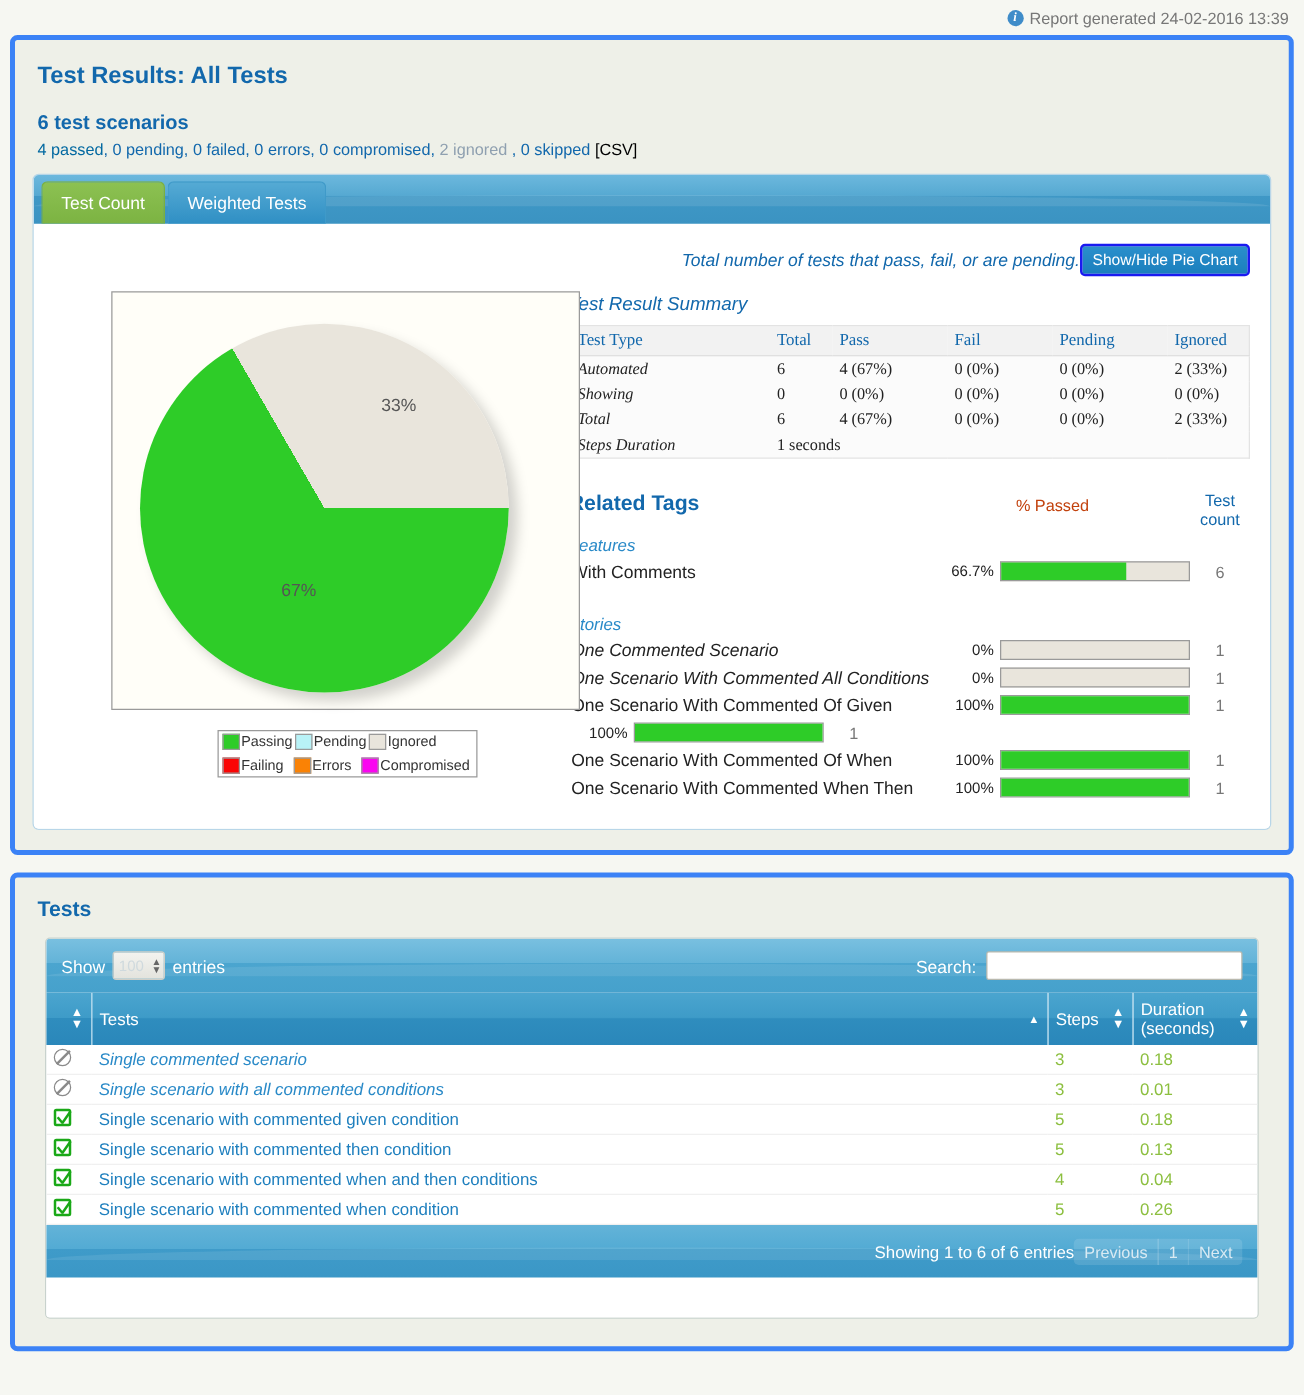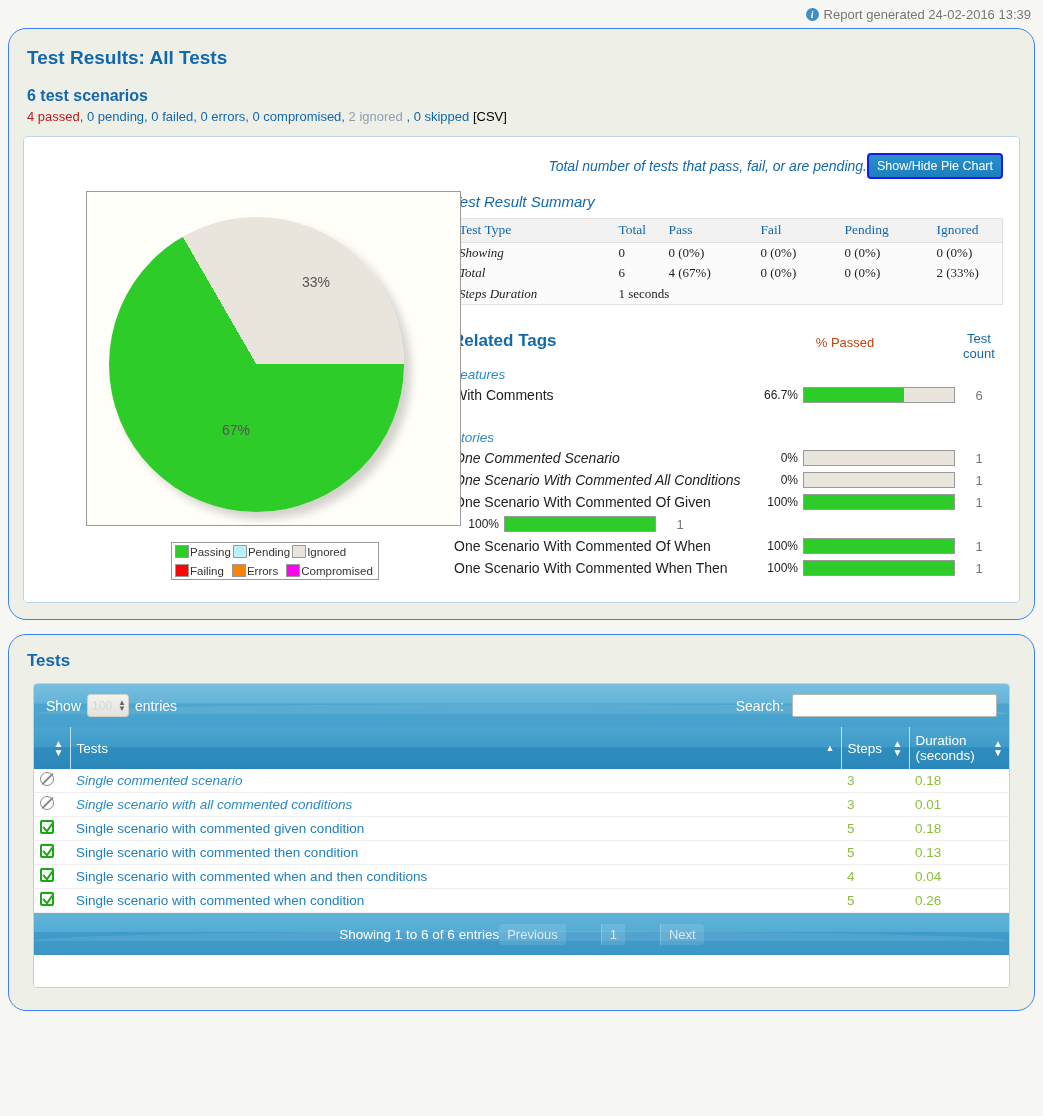--- a/index.html
+++ b/index.html
@@ -28,22 +28,22 @@
     font-size: 10px; font-weight: bold; font-style: italic;
     text-align: center; line-height: 13px;
     margin-right: 5px;
     font-family: "Liberation Serif", serif;
   }
 
   
   .panel {
     margin: 0 8px 14px 8px;
     background: #eef0e8;
-    border: 1px solid #3b82f6;
-    border-radius: 18px;
+    border: 4px solid #3b82f6;
+    border-radius: 6px;
     padding: 14px 14px 16px 14px;
   }
   .panel.flush { padding-bottom: 22px; }
 
   h1.page-title {
     margin: 4px 0 0 4px;
     font-size: 19px;
     color: #1268ac;
     font-weight: bold;
   }
@@ -51,21 +51,21 @@
     margin: 18px 0 4px 4px;
     font-size: 16px;
     color: #1268ac;
     font-weight: bold;
   }
   .counts {
     margin: 0 0 12px 4px;
     font-size: 13px;
     color: #1268ac;
   }
-  .counts .passed { color: #b91c1c; }
+  .counts .passed { color: #0369a1; }
   .counts .ignored { color: #8fa0b0; }
   .counts .csv { color: #000000; }
 
   
   .tabwrap {
     background: #ffffff;
     border: 1px solid #b8d6e8;
     border-radius: 5px;
     overflow: hidden;
   }
@@ -338,31 +338,31 @@
   }
   .icon-pass:before, .icon-pass:after {
     content: ""; position: absolute; background: #1aa817;
   }
   .icon-pass:before { width: 2.4px; height: 6px; left: 2px; top: 4px; transform: rotate(-40deg); }
   .icon-pass:after  { width: 2.4px; height: 12px; left: 7px; top: -1px; transform: rotate(35deg); }
 
   .dt-bottom {
     height: 42px;
     background: linear-gradient(180deg,#63b3d8 0%,#53abd4 45%,#3f9bc9 46%,#3b97c6 100%);
-    display: flex; align-items: center; justify-content: center;
+    display: flex; align-items: center; justify-content: flex-end;
     padding: 0 12px;
     color: #fff; font-size: 13.5px;
     position: relative;
   }
   .dt-bottom:after{
     content:"";position:absolute;left:0;right:0;top:18px;height:10px;
     background:rgba(255,255,255,0.09);
     border-radius:50% 50% 0 0 / 100% 100% 0 0;
   }
-  .pager { display: flex; position: relative; z-index: 2; gap: 35px; }
+  .pager { display: flex; position: relative; z-index: 2; }
   .pgbtn {
     padding: 3px 8px; color: #d9eaf3; font-size: 13px;
     background: rgba(255,255,255,0.12);
     cursor: pointer;
   }
   .pgbtn:first-child { border-radius: 4px 0 0 4px; }
   .pgbtn:last-child { border-radius: 0 4px 4px 0; }
   .pgbtn + .pgbtn { border-left: 1px solid rgba(255,255,255,0.22); }
   .dt-info { position: relative; z-index: 2; }
   .white-strip { height: 32px; background: #fff; }
@@ -378,20 +378,23 @@
 <div class="panel">
 
   <h1 class="page-title">Test Results: All Tests</h1>
   <h2 class="subtitle">6 test scenarios</h2>
 
   <div class="counts">
     <span class="passed">4 passed</span><span>, 0 pending, 0 failed, 0 errors, 0 compromised, </span><span class="ignored">2 ignored</span><span> , 0 skipped </span><span class="csv">[CSV]</span>
   </div>
 
   <div class="tabwrap">
+    <div class="tabbar">
+      <span class="tab active">Test Count</span><span class="tab inactive">Weighted Tests</span>
+    </div>
 
     <div class="tabpanel">
 
       <div class="panel-head">
         <div class="panel-desc">Total number of tests that pass, fail, or are pending.</div>
         <button class="btn-pie">Show/Hide Pie Chart</button>
       </div>
 
       <div class="cols">
 
@@ -443,20 +446,28 @@
               <tr>
                 <th class="sum-c1">Test Type</th>
                 <th class="sum-c2">Total</th>
                 <th class="sum-c3">Pass</th>
                 <th class="sum-c4">Fail</th>
                 <th class="sum-c5">Pending</th>
                 <th>Ignored</th>
               </tr>
             </thead>
             <tbody>
+              <tr>
+                <td class="tt">Automated</td>
+                <td>6</td>
+                <td>4 (67%)</td>
+                <td>0 (0%)</td>
+                <td>0 (0%)</td>
+                <td>2 (33%)</td>
+              </tr>
               <tr>
                 <td class="tt">Showing</td>
                 <td>0</td>
                 <td>0 (0%)</td>
                 <td>0 (0%)</td>
                 <td>0 (0%)</td>
                 <td>0 (0%)</td>
               </tr>
               <tr>
                 <td class="tt">Total</td>

